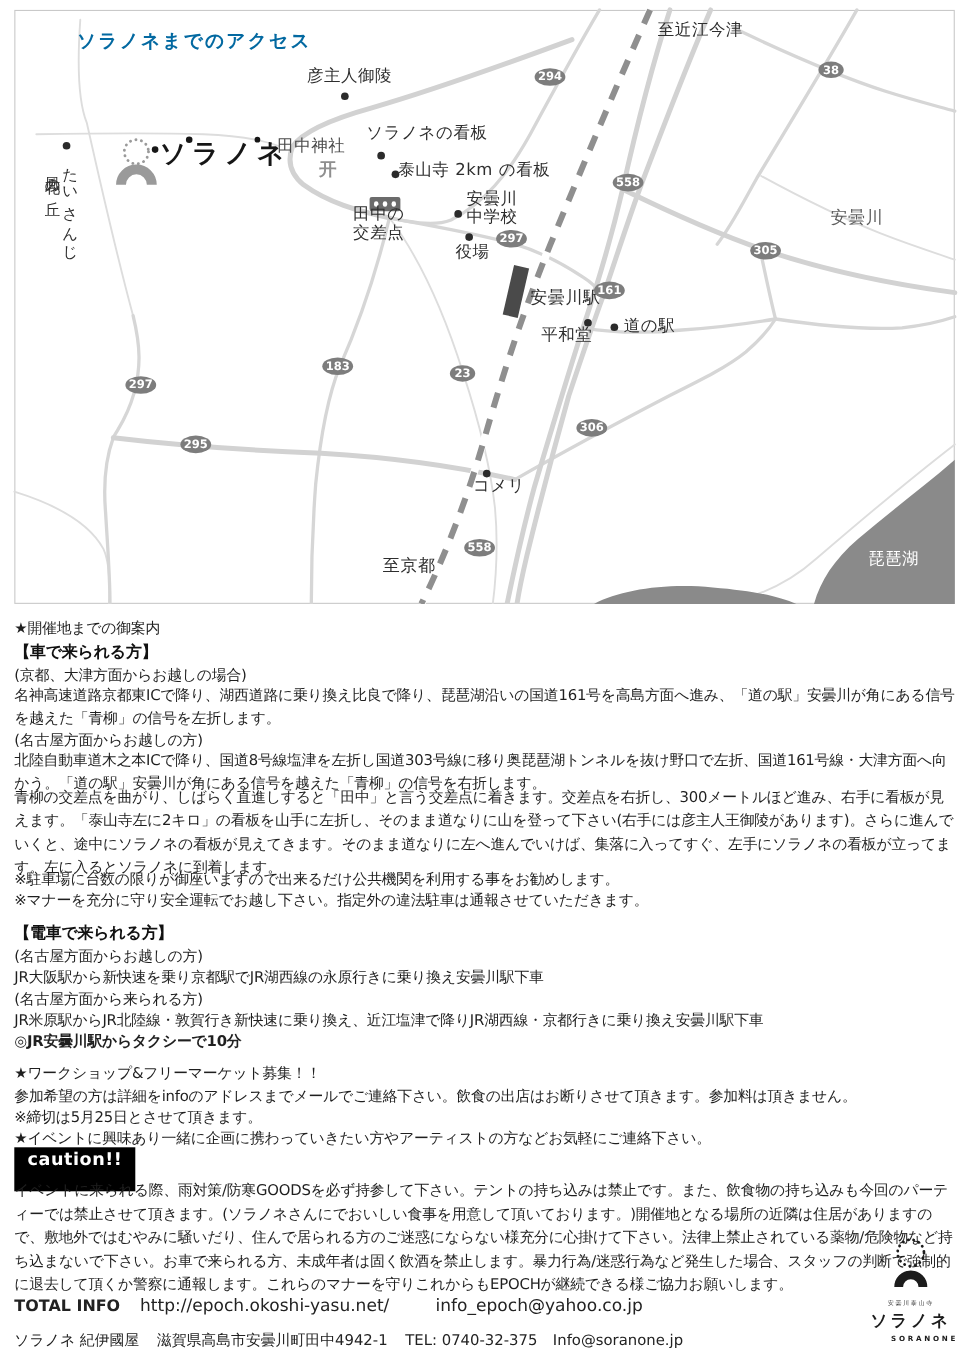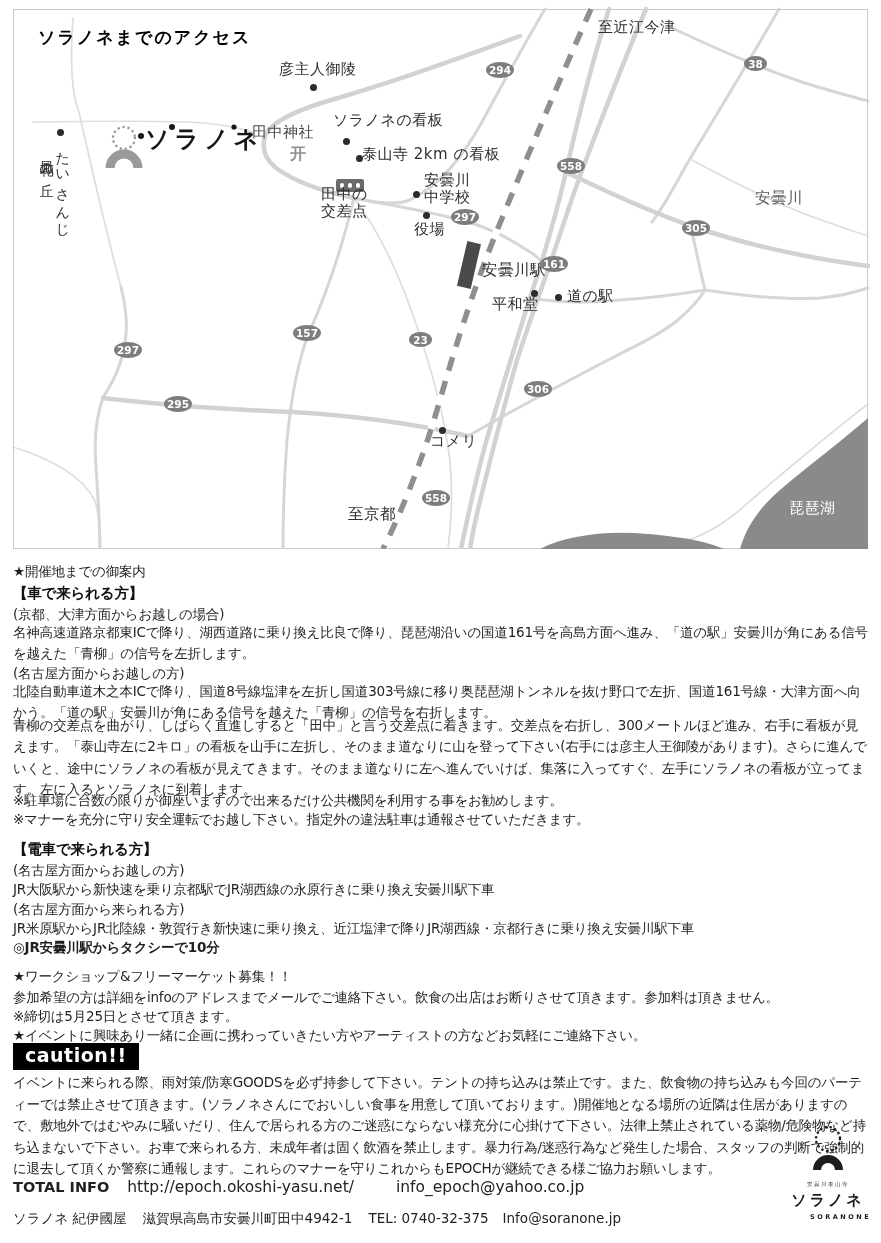--- a/index.html
+++ b/index.html
@@ -6,37 +6,37 @@
   body{width:881px;height:1243px;position:relative;font-family:"DejaVu Sans",sans-serif;color:#222;overflow:hidden;}
   
   #map{position:absolute;left:0;top:0;width:881px;height:549px;}
   #map svg{position:absolute;left:0;top:0;}
   .road-main{stroke:#d2d2d2;stroke-width:4.5;fill:none;stroke-linecap:round;}
   .road-mid{stroke:#d6d6d6;stroke-width:3;fill:none;stroke-linecap:round;}
   .road-thin{stroke:#dddddd;stroke-width:1.7;fill:none;stroke-linecap:round;}
   .rail-base{stroke:#ffffff;stroke-width:7;fill:none;}
   .rail-dash{stroke:#8f8f8f;stroke-width:5.5;fill:none;stroke-dasharray:14 11;}
   .map-label{position:absolute;font-size:15px;color:#2e2e2e;line-height:1.16;white-space:pre-line;letter-spacing:.5px;}
-  .map-title{position:absolute;font-size:17px;font-weight:bold;letter-spacing:2px;color:#000000;}
+  .map-title{position:absolute;font-size:17px;font-weight:bold;letter-spacing:2px;color:#0369a1;margin-left:32px;}
   .v-label{writing-mode:vertical-rl;letter-spacing:2px;}
   .dot{position:absolute;width:7px;height:7px;border-radius:50%;background:#2b2b2b;}
   .badge{position:absolute;width:28px;height:16px;background:#7d7d7d;border-radius:50%;
          color:#fff;font-size:10.5px;font-weight:bold;display:flex;align-items:center;justify-content:center;}
   .badge.b2{width:23px;height:15px;}
   .traffic{position:absolute;left:336px;top:179px;width:24px;height:13px;background:#6b6b6b;border-radius:2px;
            display:flex;align-items:center;justify-content:space-around;padding:0 2px;}
   .traffic i{width:4.5px;height:4.5px;border-radius:50%;background:#fff;}
   .station{position:absolute;left:462px;top:242px;width:14px;height:46px;background:#4a4a4a;transform:rotate(13deg);}
   .soranone-map-text{position:absolute;left:145px;top:123px;font-size:24px;font-weight:bold;letter-spacing:5px;color:#161616;}
   .torii{position:absolute;left:290px;top:144px;font-size:16px;color:#8f8f8f;font-weight:bold;}
   
   .sec{position:absolute;left:13px;width:856px;font-size:13.5px;line-height:1.55;letter-spacing:-.2px;color:#1f1f1f;}
   .sec-h{font-size:14.5px;font-weight:bold;color:#111;}
   .caution-box{position:absolute;left:13px;top:1043px;background:#000;color:#fff;font-weight:bold;
-               font-size:19px;padding:1px 12px 4px;letter-spacing:.5px;}
+               font-size:16px;padding:1px 12px 20px;letter-spacing:.5px;}
   .footer-row{position:absolute;left:13px;display:flex;align-items:baseline;}
   
   .logo-col{position:absolute;left:790px;top:1124px;width:76px;text-align:center;color:#1c1c1c;}
   .logo-tiny{font-size:5.5px;letter-spacing:1.5px;margin-top:3px;color:#333;}
   .logo-name{font-size:15px;font-weight:bold;letter-spacing:3px;margin-top:3px;}
   .logo-roman{font-size:6.5px;font-weight:bold;letter-spacing:2.5px;margin-top:3px;margin-left:20px;}
 </style>
 </head>
 <body>
 
@@ -121,21 +121,21 @@
   <div class="dot" style="left:531px;top:290px;"></div>
   <div class="dot" style="left:555px;top:294px;"></div>
   <div class="dot" style="left:439px;top:427px;"></div>
 
   <div class="badge" style="left:486px;top:62px;">294</div>
   <div class="badge b2" style="left:744px;top:56px;">38</div>
   <div class="badge" style="left:557px;top:158px;">558</div>
   <div class="badge" style="left:451px;top:209px;">297</div>
   <div class="badge" style="left:540px;top:256px;">161</div>
   <div class="badge" style="left:682px;top:220px;">305</div>
-  <div class="badge" style="left:293px;top:325px;">157</div>
+  <div class="badge" style="left:293px;top:325px;">183</div>
   <div class="badge" style="left:114px;top:342px;">297</div>
   <div class="badge" style="left:164px;top:396px;">295</div>
   <div class="badge b2" style="left:409px;top:332px;">23</div>
   <div class="badge" style="left:524px;top:381px;">306</div>
   <div class="badge" style="left:422px;top:490px;">558</div>
 </div>
 
 <div class="sec" style="top:561px;">★開催地までの御案内</div>
 <div class="sec sec-h" style="top:582px;">【車で来られる方】</div>
 <div class="sec" style="top:604px;">(京都、大津方面からお越しの場合)</div>

